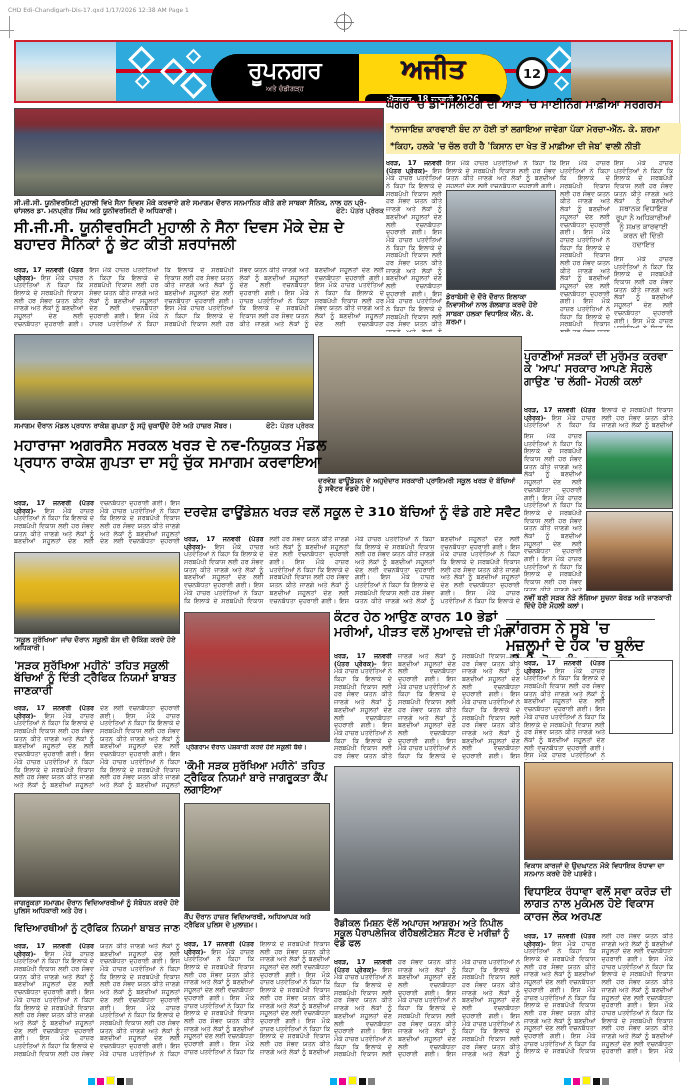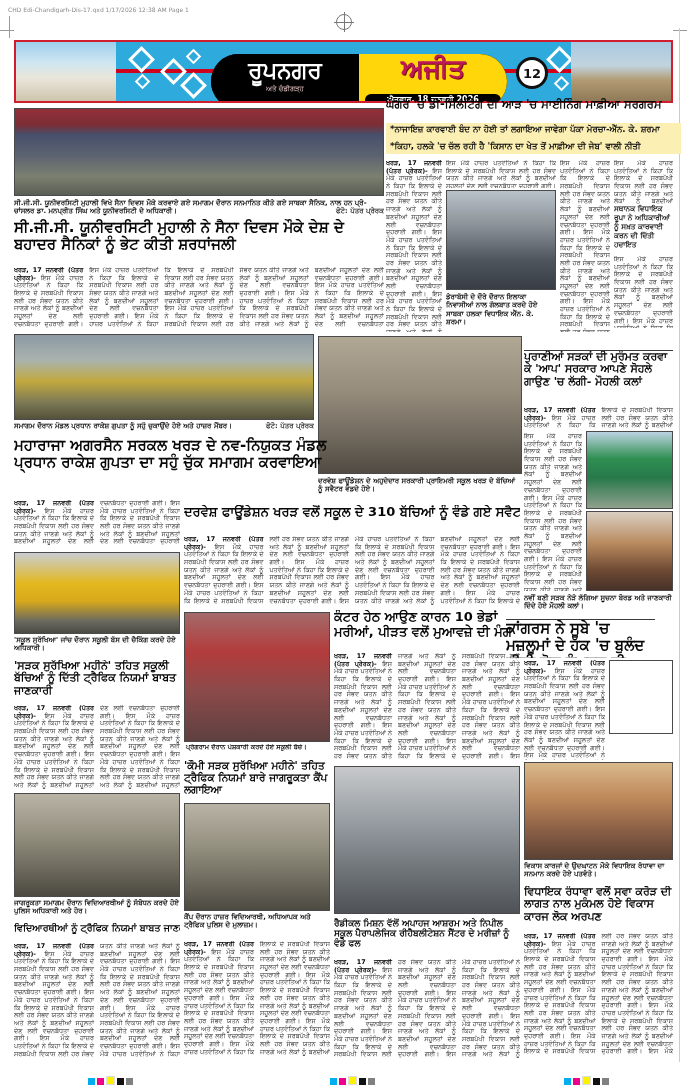--- a/index.html
+++ b/index.html
@@ -8,30 +8,30 @@
   .abs{position:absolute;}
   .photo{border:1px solid #4a4a4a;box-sizing:border-box;}
   .hl{font-weight:bold;color:#070707;text-align:left;line-height:1.12;overflow:hidden;}
   .bodytxt{font-size:6.4px;line-height:1.2;color:#202020;text-align:justify;overflow:hidden;column-gap:6px;}
   .bodytxt b{color:#000;}
   .cap{font-size:7px;font-weight:bold;line-height:1.18;color:#0c0c0c;overflow:hidden;}
   .cap .credit{font-weight:bold;color:#333;float:right;}
   .bullet{font-size:8.6px;font-weight:bold;color:#111;background:#fcefb4;line-height:1.45;
           padding:0 4px;overflow:hidden;white-space:nowrap;}
   .rule-top{border-top:1px solid #3a3a3a;}
-  .subhead-box{font-size:7.3px;font-weight:bold;text-align:left;line-height:1.25;overflow:hidden;}
+  .subhead-box{font-size:7.3px;font-weight:normal;text-align:center;line-height:1.25;overflow:hidden;}
   
   .masthead{background:#2eaadc;border:2px solid #cf1f2e;box-sizing:border-box;overflow:hidden;}
   .m-redline{position:absolute;left:0;top:27px;width:100%;height:4px;background:#d0021b;}
   .pill{position:absolute;background:#000;border-radius:30px;display:flex;overflow:hidden;}
   .ed-panel{background:#000;color:#fff;text-align:center;flex:0 0 148px;padding-top:4px;}
   .ed-title{font-size:23px;font-weight:bold;line-height:1.1;color:#fff;}
   .ed-sub{font-size:7px;color:#ffd9d9;margin-top:2px;}
   .aj-panel{background:#ffd60a;flex:1;position:relative;text-align:center;}
-  .aj-title{font-size:26px;font-weight:bold;color:#be185d;line-height:1.05;margin-top:1px;
+  .aj-title{font-size:26px;font-weight:bold;color:#0f172a;line-height:1.05;margin-top:1px;
             text-shadow:1px 1px 0 #7a0c0c;}
   .aj-date{position:absolute;left:6px;right:6px;bottom:3px;background:#000;color:#fff;
            font-size:8px;font-weight:bold;border-radius:7px;padding:1px 0;}
   .page-badge{background:#fff;border:3px solid #111;border-radius:50%;width:26px;height:26px;
               display:flex;align-items:center;justify-content:center;font-size:13px;font-weight:bold;color:#111;}
   .dmd{position:absolute;width:13px;height:13px;border:3px solid #fff;transform:rotate(45deg);}
   .dmd.small{width:7px;height:7px;border-width:2px;}
   .regmark{width:14px;height:14px;border:1px solid #777;border-radius:50%;position:relative;}
   .regmark:before{content:"";position:absolute;left:50%;top:-3px;bottom:-3px;width:1px;background:#777;}
   .regmark:after{content:"";position:absolute;top:50%;left:-3px;right:-3px;height:1px;background:#777;}

